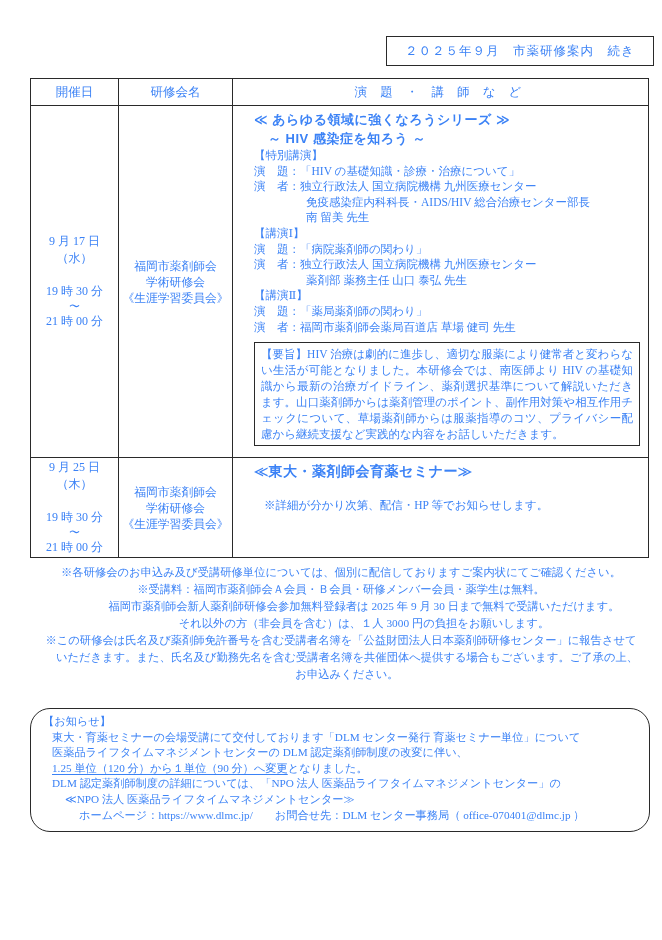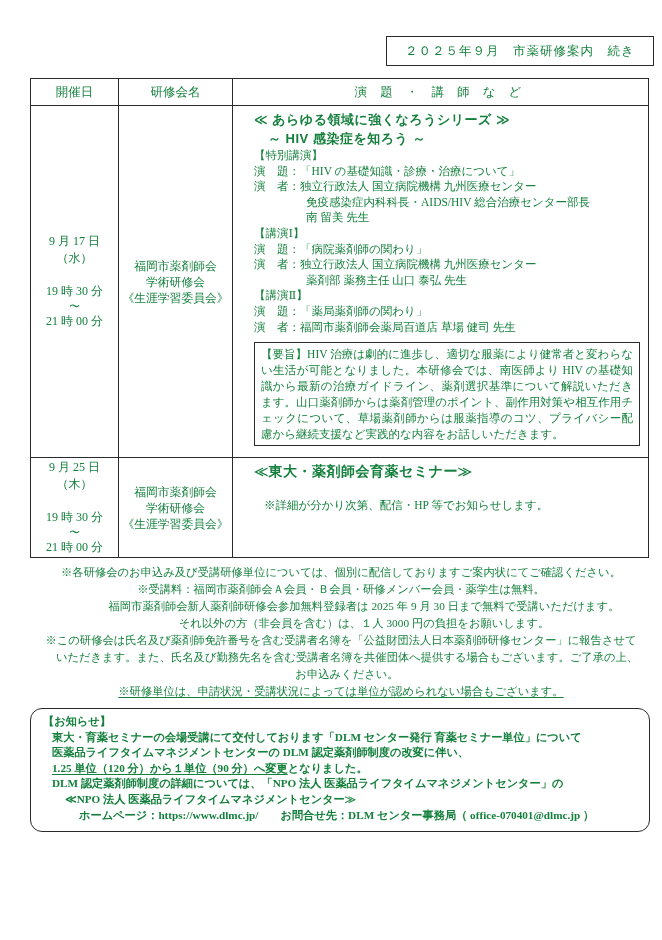--- a/index.html
+++ b/index.html
@@ -1,19 +1,19 @@
 <!DOCTYPE html>
 <html><head>
 <meta charset="utf-8">
 <style>
   html,body { margin:0; padding:0; background:#e8e8e8; }
   .page {
     position:relative; width:662px; height:940px; background:#ffffff;
     font-family:"Liberation Serif","DejaVu Serif",serif;
-    color:#15803d; overflow:hidden; margin:0 auto;
+    color:#3b82f6; overflow:hidden; margin:0 auto;
   }
   .header-box {
     position:absolute; top:36px; left:386px; width:266px; height:28px;
     border:1.5px solid #2a2a2a; display:flex; align-items:center; justify-content:center;
     font-size:12.5px; letter-spacing:1px;
   }
   table.schedule {
     position:absolute; top:78px; left:30px; width:618px;
     border-collapse:collapse; table-layout:fixed;
   }
@@ -47,22 +47,22 @@
   .notes {
     position:absolute; top:564px; left:30px; width:622px;
     font-size:11.3px; line-height:17px;text-align:center;
   }
   .note-line { white-space:nowrap; }
   .note-deep { padding-left:46px; }
   .note-hang { padding-left:12px; }
   .note-ul { text-decoration:underline; text-underline-offset:2px; }
   .announce-box {
     position:absolute; top:708px; left:30px; width:594px;
-    border:1.5px solid #2a2a2a; border-radius:12px;
-    padding:5px 12px 8px 12px; font-size:11.2px; line-height:15.6px;font-weight:bold;
+    border:1.5px solid #2a2a2a; border-radius:20px;
+    padding:5px 12px 8px 12px; font-size:11.2px; line-height:15.6px;
   }
   .a-line { white-space:nowrap; }
   .a-ind1 { padding-left:9px; }
   .a-ind2 { padding-left:22px; }
   .a-ind3 { padding-left:36px; }
   .ul-part { text-decoration:underline; text-underline-offset:2px; }
   .contact-part { margin-left:22px; }
 </style>
 </head>
 <body>
@@ -142,21 +142,20 @@
   </table>
 
   <div class="notes">
     <div class="note-line">※各研修会のお申込み及び受講研修単位については、個別に配信しておりますご案内状にてご確認ください。</div>
     <div class="note-line">※受講料：福岡市薬剤師会Ａ会員・Ｂ会員・研修メンバー会員・薬学生は無料。</div>
     <div class="note-line note-deep">福岡市薬剤師会新人薬剤師研修会参加無料登録者は 2025 年 9 月 30 日まで無料で受講いただけます。</div>
     <div class="note-line note-deep">それ以外の方（非会員を含む）は、１人 3000 円の負担をお願いします。</div>
     <div class="note-line">※この研修会は氏名及び薬剤師免許番号を含む受講者名簿を「公益財団法人日本薬剤師研修センター」に報告させて</div>
     <div class="note-line note-hang">いただきます。また、氏名及び勤務先名を含む受講者名簿を共催団体へ提供する場合もございます。ご了承の上、</div>
     <div class="note-line note-hang">お申込みください。</div>
-    <div class="note-line note-ul">※研修単位は、申請状況・受講状況によっては単位が認められない場合もございます。</div>
   </div>
 
   <div class="announce-box">
     <div class="a-line">【お知らせ】</div>
     <div class="a-line a-ind1">東大・育薬セミナーの会場受講にて交付しております「DLM センター発行 育薬セミナー単位」について</div>
     <div class="a-line a-ind1">医薬品ライフタイムマネジメントセンターの DLM 認定薬剤師制度の改変に伴い、</div>
     <div class="a-line a-ind1">
       <span class="ul-part">1.25 単位（120 分）から１単位（90 分）へ変更</span><span>となりました。</span>
     </div>
     <div class="a-line a-ind1">DLM 認定薬剤師制度の詳細については、「NPO 法人 医薬品ライフタイムマネジメントセンター」の</div>

